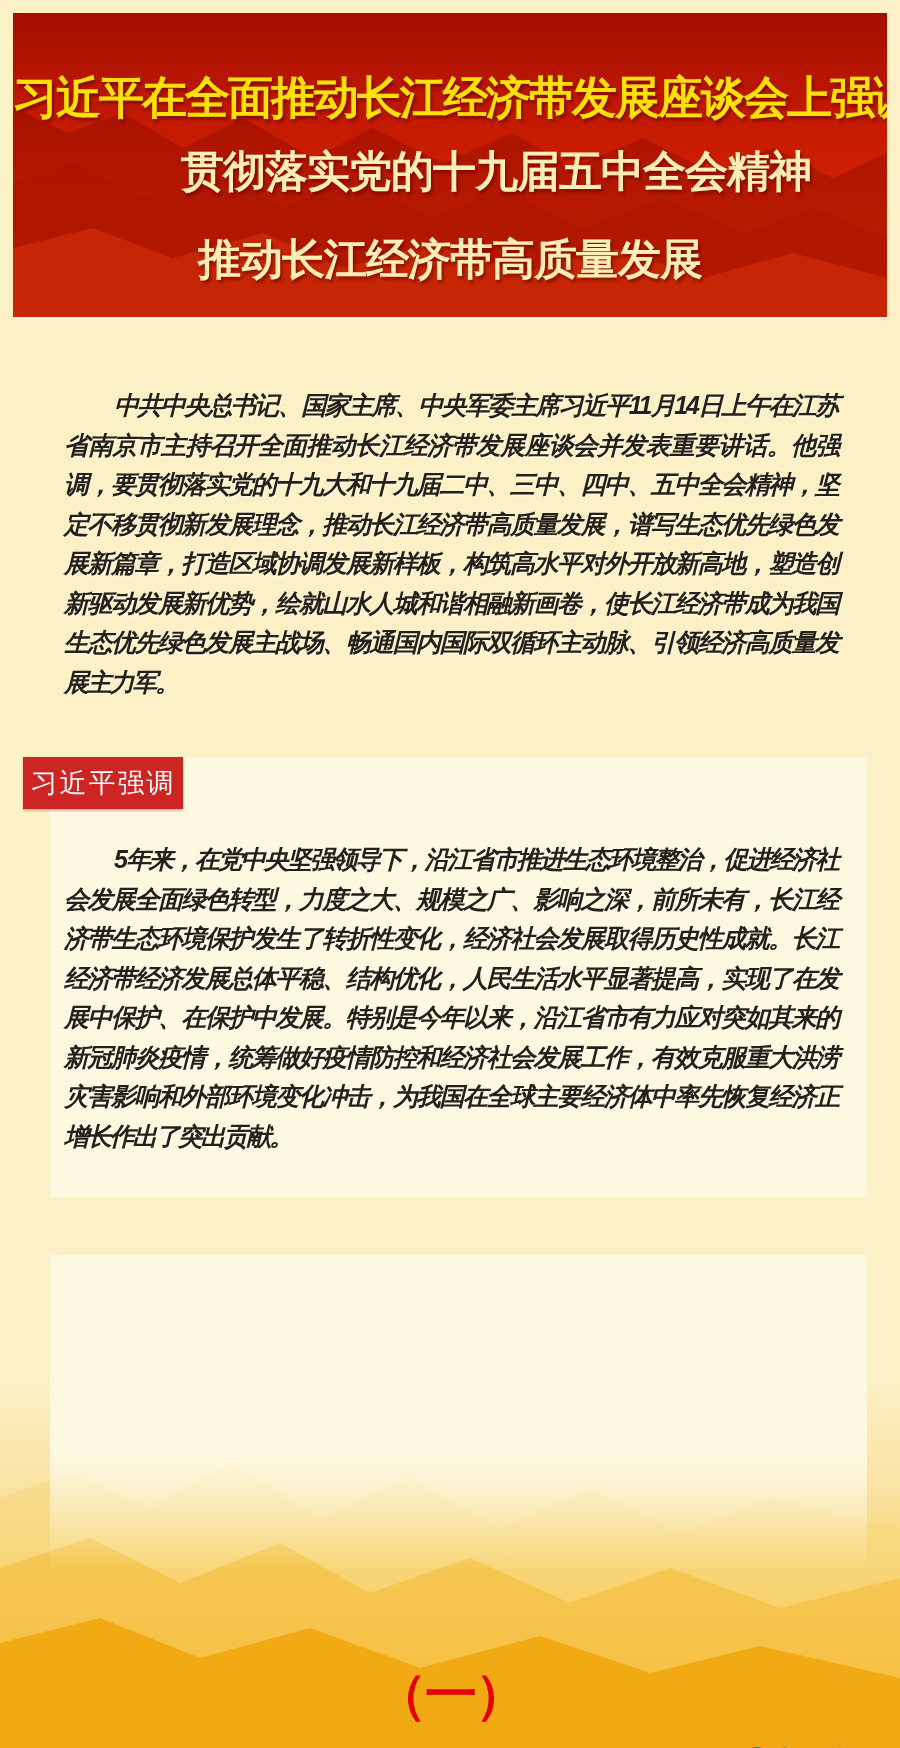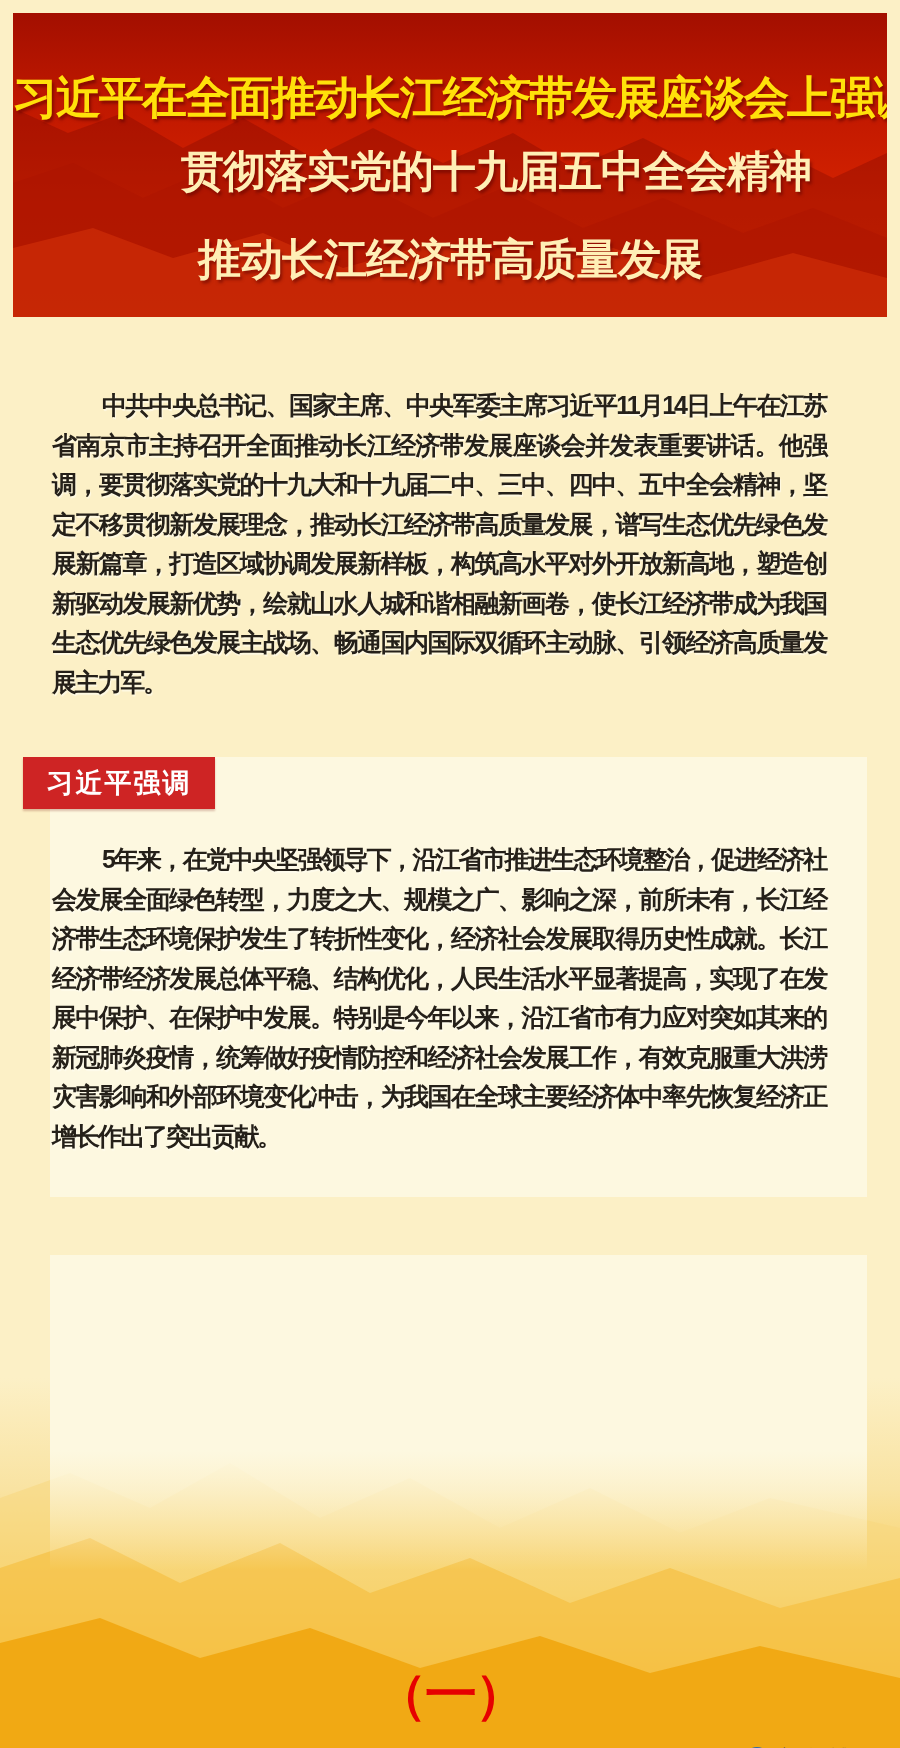--- a/index.html
+++ b/index.html
@@ -14,36 +14,36 @@
     background:linear-gradient(180deg,#a30f00 0%,#c01800 30%,#d42200 62%,#dd2b00 100%);
     overflow:hidden;z-index:2;
   }
   .banner svg{position:absolute;left:0;top:0;width:100%;height:100%;}
   .banner-line{position:absolute;left:0;width:100%;text-align:center;font-weight:bold;white-space:nowrap;}
   .banner-line1{top:55px;font-size:45px;color:#ffe10a;letter-spacing:-2px;text-shadow:2px 3px 3px rgba(90,0,0,.55);}
   .banner-line2{top:130px;font-size:43px;color:#ffefb6;letter-spacing:-1px;text-shadow:2px 3px 3px rgba(90,0,0,.5);padding-left:46px;}
   .banner-line3{top:194px;font-size:43px;color:#ffefb6;letter-spacing:-1px;text-shadow:2px 3px 3px rgba(90,0,0,.5);margin-top:24px;}
   
   .para{
-    position:absolute;left:52px;width:774px;z-index:3;
+    position:absolute;left:64px;width:774px;z-index:3;
     font-size:25px;line-height:39.5px;letter-spacing:-2.2px;
     color:#252019;font-weight:600;text-align:justify;
-    text-indent:2em;text-shadow:1px 2px 1px rgba(255,253,242,.65);
+    text-indent:2em;text-shadow:1px 2px 1px rgba(255,253,242,.65);font-style:italic;
   }
   .para-1{top:386px;}
   .para-2{top:840px;}
   .para-3{top:1336px;}
   
   .panel{position:absolute;left:50px;width:817px;background:#fdf8e0;z-index:2;}
   .panel-1{top:757px;height:440px;}
   .panel-2{top:1255px;height:315px;background:linear-gradient(180deg,#fdf8e0 0%,#fdf8e0 62%,rgba(253,248,224,0) 100%);}
   
   .badge{
-    position:absolute;left:23px;width:192px;height:52px;z-index:4;
-    background:#ce2424;color:#ffffff;font-size:27px;font-weight:bold;
+    position:absolute;left:23px;width:160px;height:52px;z-index:4;
+    background:#ce2424;color:#ffffff;font-size:27px;font-weight:normal;
     line-height:52px;text-align:center;letter-spacing:2px;
     box-shadow:0 2px 2px rgba(120,20,10,.25);
   }
   .badge-1{top:757px;}
   .badge-2{top:1255px;}
   
   .footer-hills{
     position:absolute;left:0;top:1378px;width:900px;height:370px;z-index:1;
     background:linear-gradient(180deg,rgba(252,240,198,0) 0%,#f9e3a2 30%,#f7cf60 58%,#f5b827 78%,#f2a70b 100%);
   }

